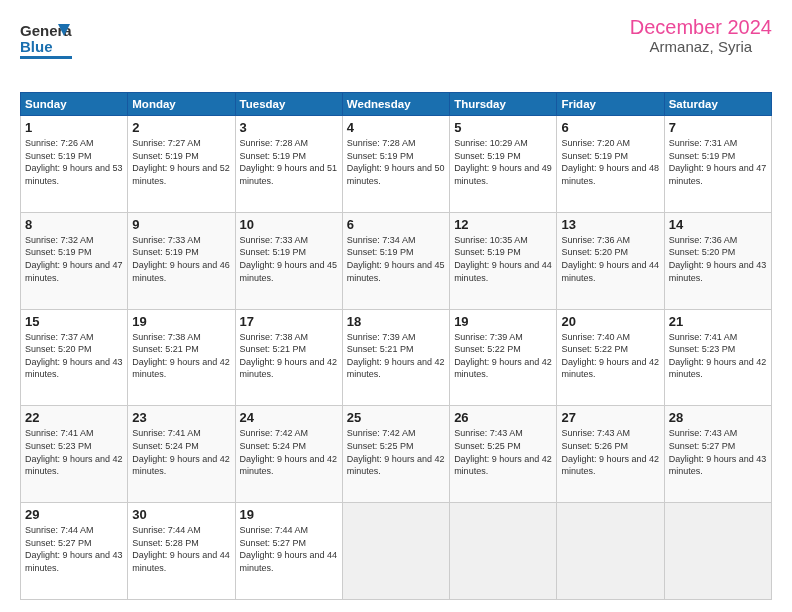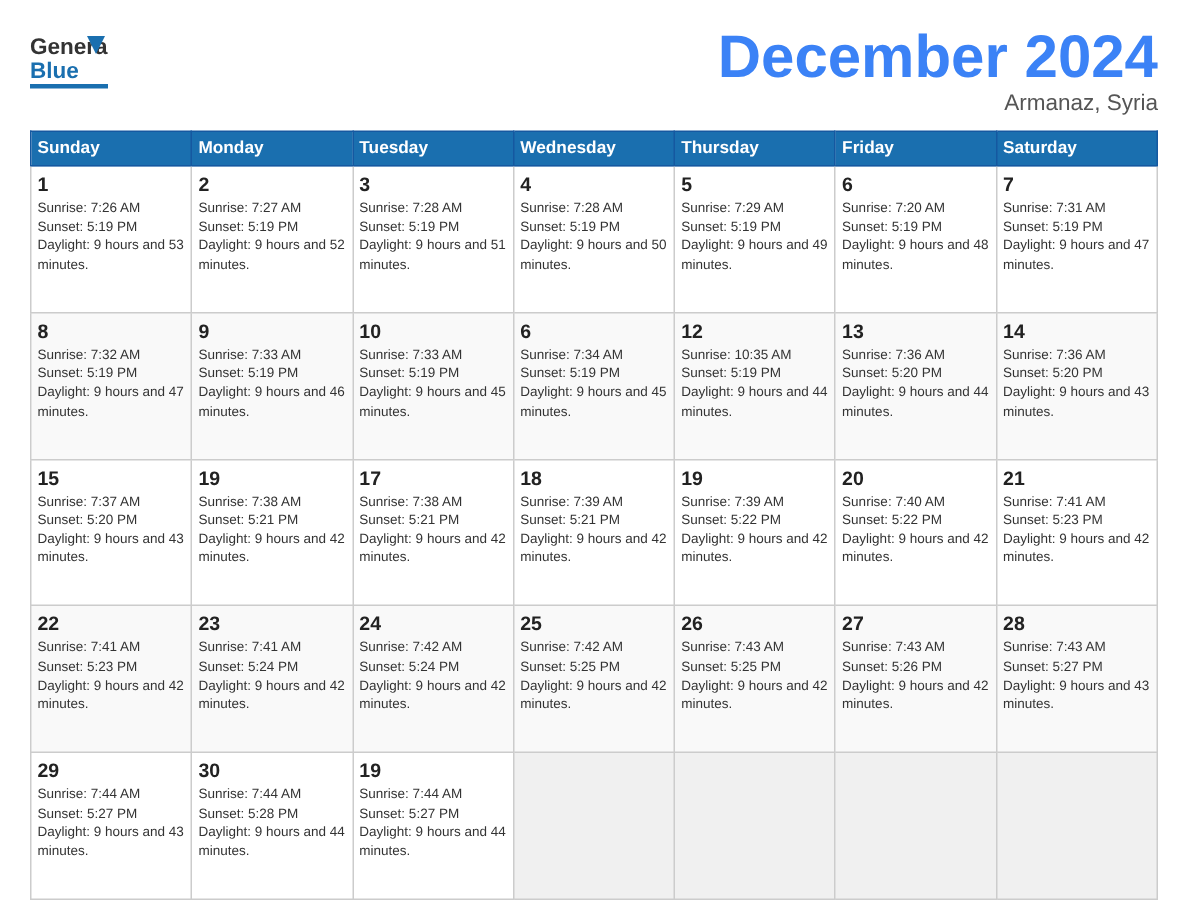--- a/index.html
+++ b/index.html
@@ -20,39 +20,41 @@
     .header {
       display: flex;
       justify-content: space-between;
       align-items: flex-start;
       margin-bottom: 10px;
     }
     .title-block {
       text-align: right;
     }
     .month-title {
-      font-size: 40px;
-      font-weight: bold;
-      color: #3b82f6;
+      font-size: 20px;
+      font-weight: normal;
+      color: #ec4899;
       line-height: 1.1;
     }
     .location {
       font-size: 15px;
       color: #555;
+      text-align: center;
     }
     .calendar {
       flex: 1;
       border: 1px solid #ccc;
       border-collapse: collapse;
       width: 100%;
     }
     table {
       width: 100%;
       border-collapse: collapse;
       table-layout: fixed;
+      margin-top: 18px;
     }
     thead th {
       background-color: #1a6faf;
       color: #fff;
       font-size: 11.5px;
       font-weight: bold;
       padding: 5px 4px;
       text-align: left;
       border: 1px solid #1558a0;
     }
@@ -152,21 +154,21 @@
         <span class="day-num">4</span>
         <div class="day-info">
           <span>Sunrise: 7:28 AM</span><br>
           <span>Sunset: 5:19 PM</span><br>
           <span>Daylight: 9 hours and 50 minutes.</span>
         </div>
       </td>
           <td>
         <span class="day-num">5</span>
         <div class="day-info">
-          <span>Sunrise: 7:29 AM</span><br>
+          <span>Sunrise: 10:29 AM</span><br>
           <span>Sunset: 5:19 PM</span><br>
           <span>Daylight: 9 hours and 49 minutes.</span>
         </div>
       </td>
           <td>
         <span class="day-num">6</span>
         <div class="day-info">
           <span>Sunrise: 7:20 AM</span><br>
           <span>Sunset: 5:19 PM</span><br>
           <span>Daylight: 9 hours and 48 minutes.</span>

